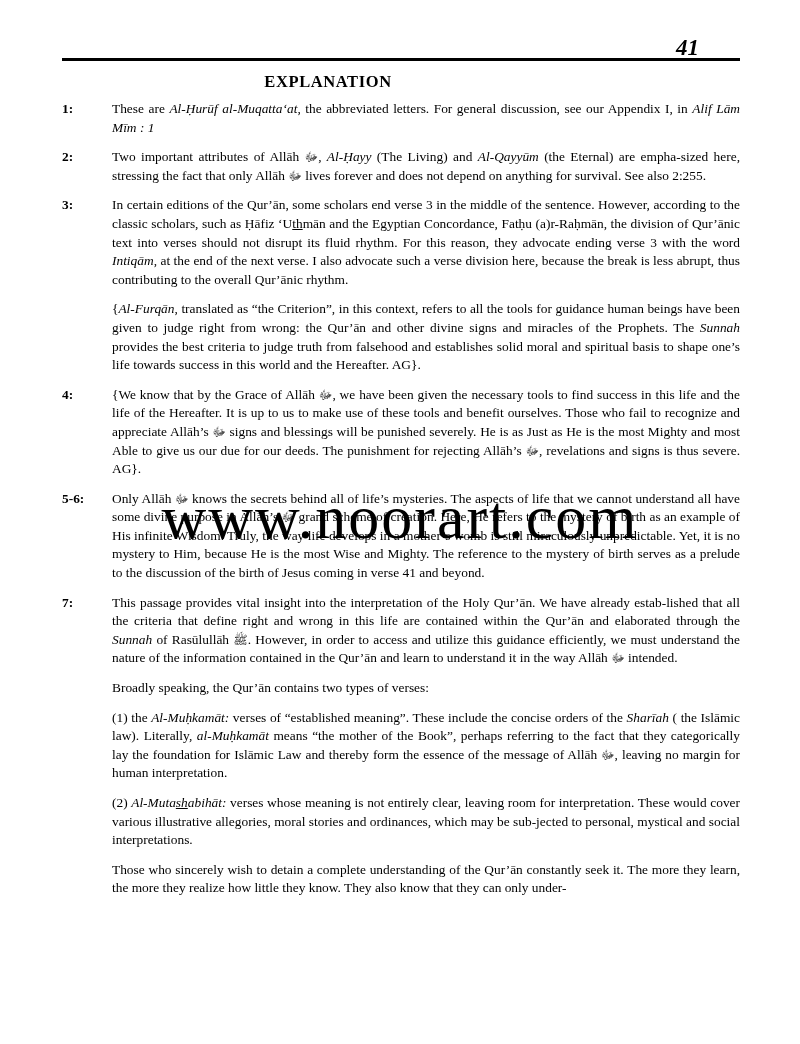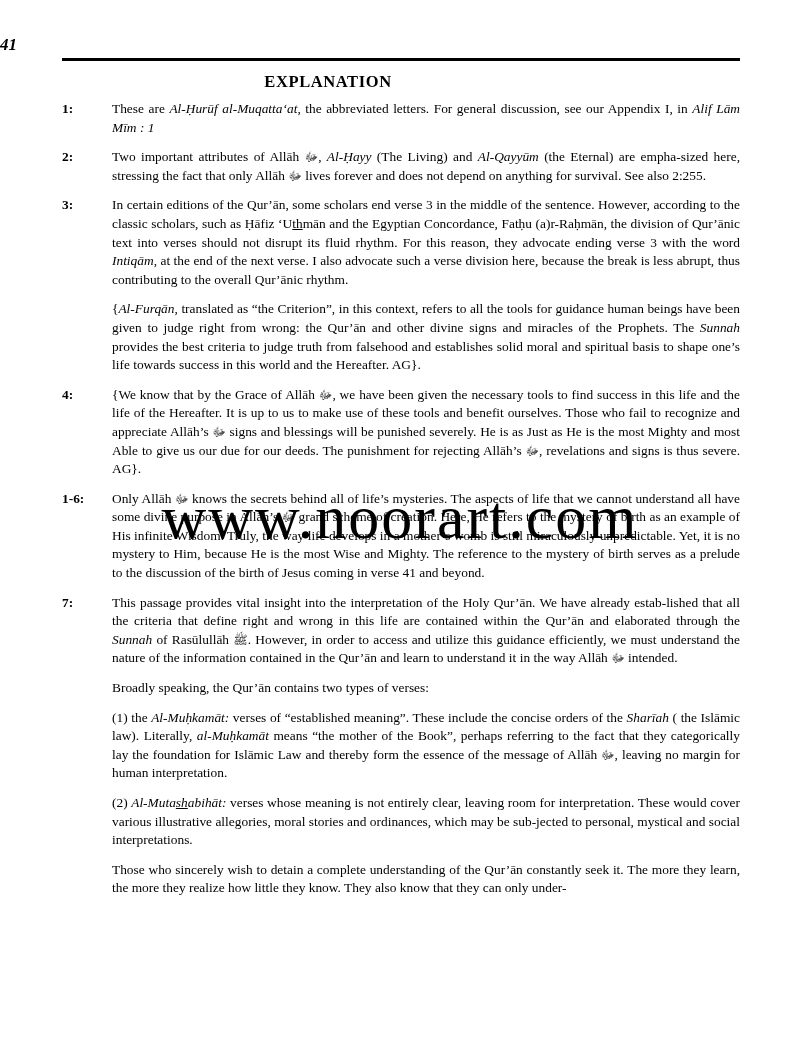--- a/index.html
+++ b/index.html
@@ -32,24 +32,24 @@
     pointer-events: none;
     user-select: none;
     line-height: 1;
   }
   
   .page-number {
     position: absolute;
     left: 0;
     top: 36px;
     width: 699px;
-    text-align: left;
+    text-align: right;
     font-weight: bold;
     font-style: italic;
-    font-size: 17px;
+    font-size: 23px;
     line-height: 1;
     z-index: 3;
   }
   .header-rule {
     position: absolute;
     left: 62px;
     top: 58px;
     width: 678px;
     height: 3px;
     background: #000000;
@@ -144,21 +144,21 @@
     </div>
 
     <div class="note">
       <div class="note-num">4:</div>
       <div class="note-body">
         <p class="para">{We know that by the Grace of Allāh <span class="glyph">ﷻ</span>, we have been given the necessary tools to find success in this life and the life of the Hereafter. It is up to us to make use of these tools and benefit ourselves. Those who fail to recognize and appreciate Allāh’s <span class="glyph">ﷻ</span> signs and blessings will be punished severely. He is as Just as He is the most Mighty and most Able to give us our due for our deeds. The punishment for rejecting Allāh’s <span class="glyph">ﷻ</span>, revelations and signs is thus severe. AG}.</p>
       </div>
     </div>
 
     <div class="note">
-      <div class="note-num">1-6:</div>
+      <div class="note-num">5-6:</div>
       <div class="note-body">
         <p class="para">Only Allāh <span class="glyph">ﷻ</span> knows the secrets behind all of life’s mysteries. The aspects of life that we cannot understand all have some divine purpose in Allāh’s <span class="glyph">ﷻ</span> grand scheme of creation. Here, He refers to the mystery of birth as an example of His infinite Wisdom. Truly, the way life develops in a mother’s womb is still miraculously unpredictable. Yet, it is no mystery to Him, because He is the most Wise and Mighty. The reference to the mystery of birth serves as a prelude to the discussion of the birth of Jesus coming in verse 41 and beyond.</p>
       </div>
     </div>
 
     <div class="note">
       <div class="note-num">7:</div>
       <div class="note-body">
         <p class="para">This passage provides vital insight into the interpretation of the Holy Qur’ān. We have already estab-lished that all the criteria that define right and wrong in this life are contained within the Qur’ān and elaborated through the <i>Sunnah</i> of Rasūlullāh <span class="glyph">ﷺ</span>. However, in order to access and utilize this guidance efficiently, we must understand the nature of the information contained in the Qur’ān and learn to understand it in the way Allāh <span class="glyph">ﷻ</span> intended.</p>
         <p class="para">Broadly speaking, the Qur’ān contains two types of verses:</p>

